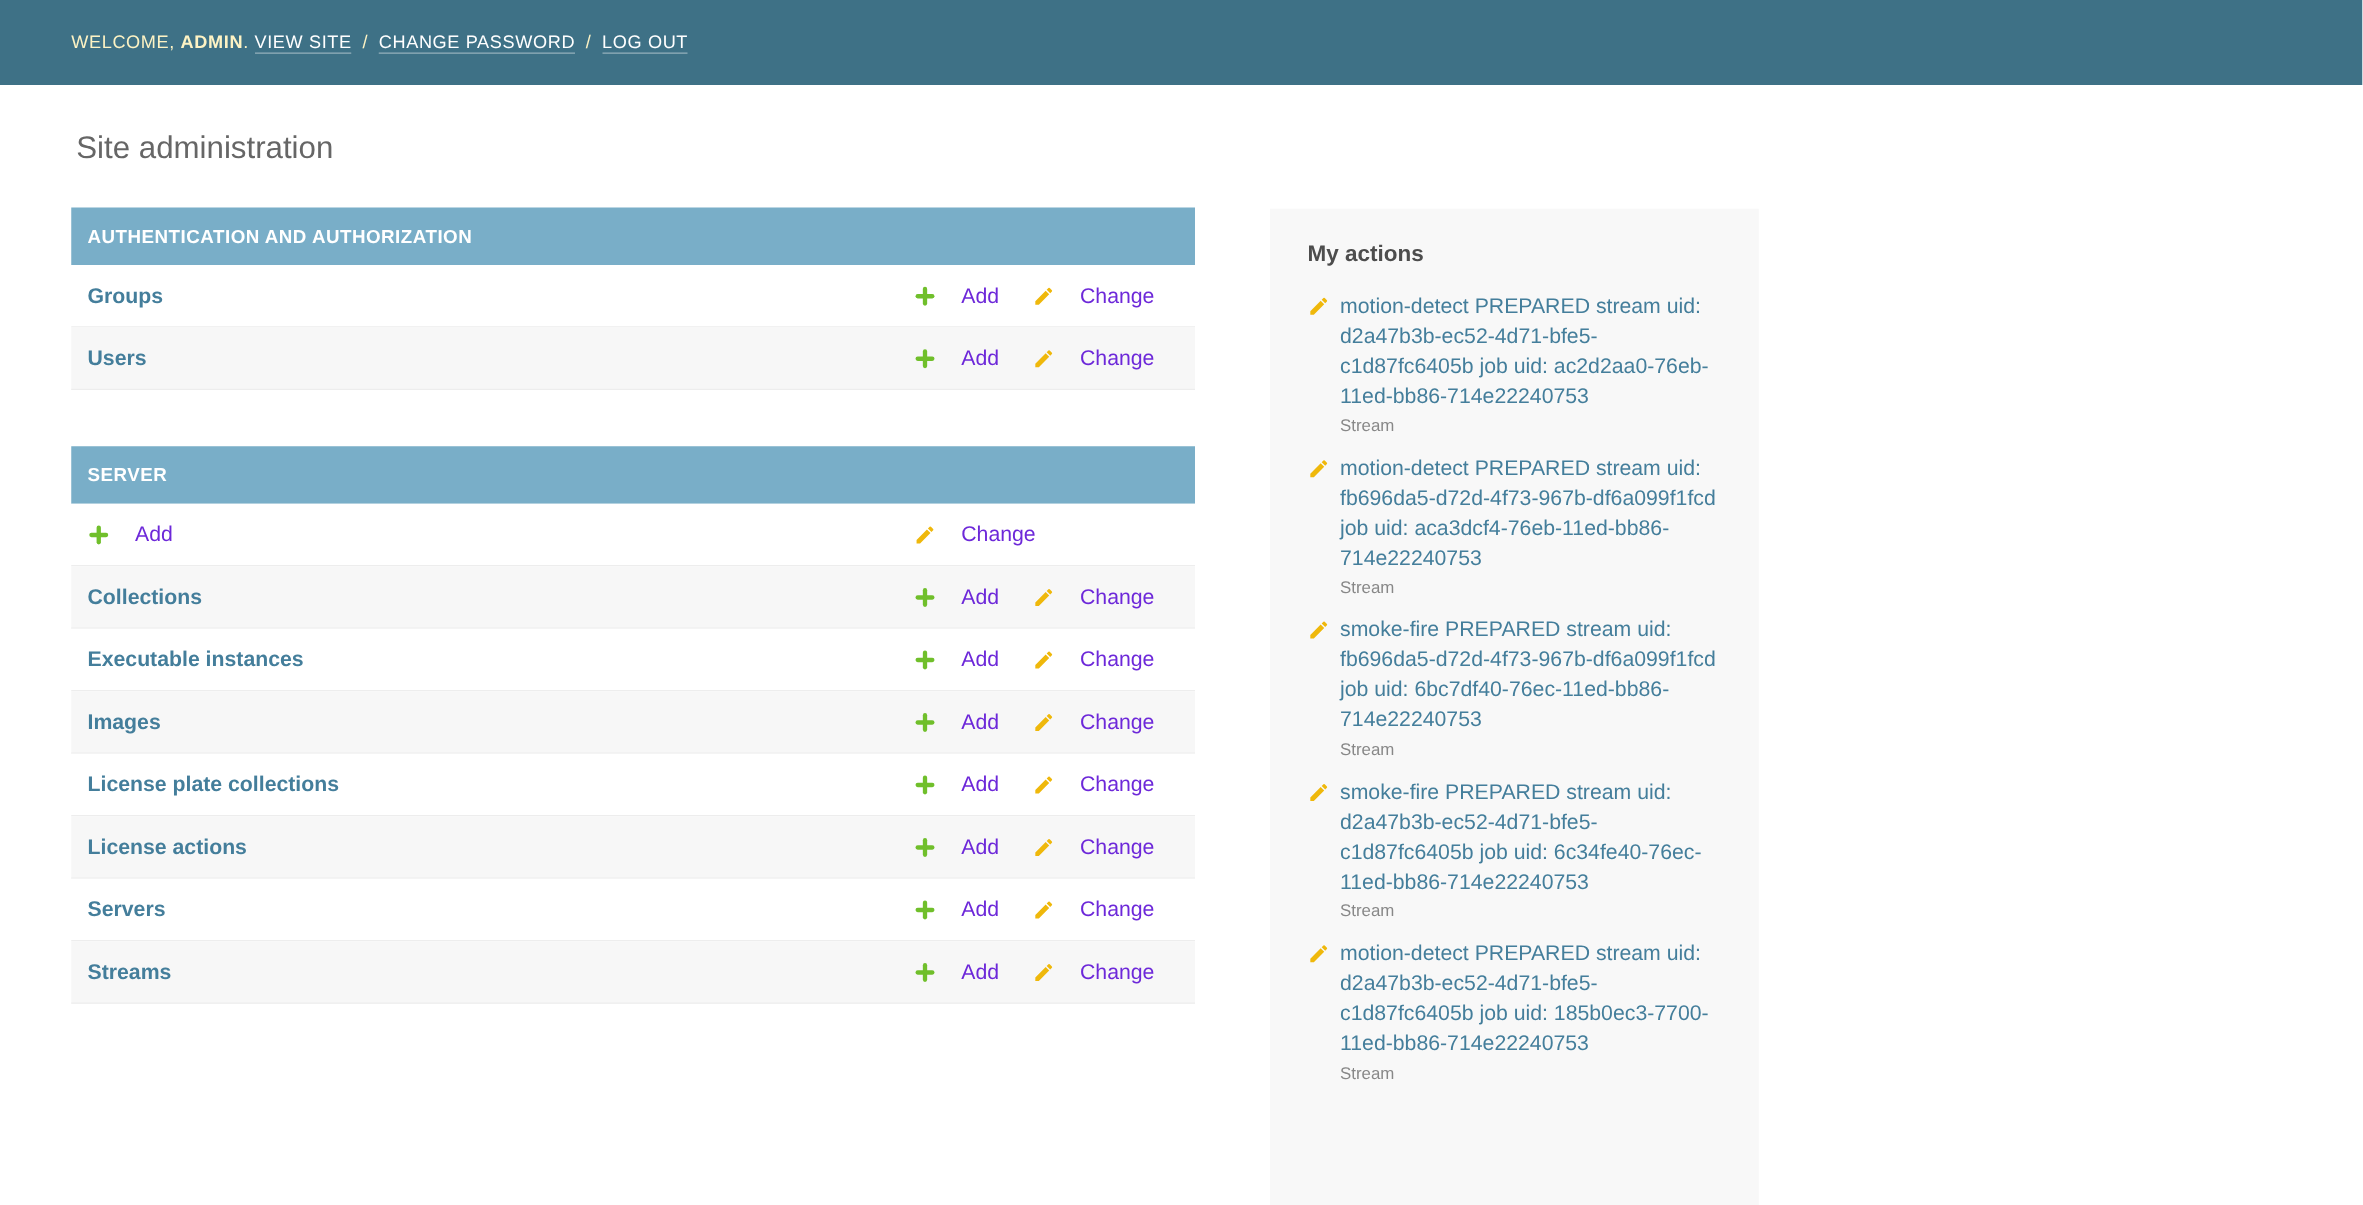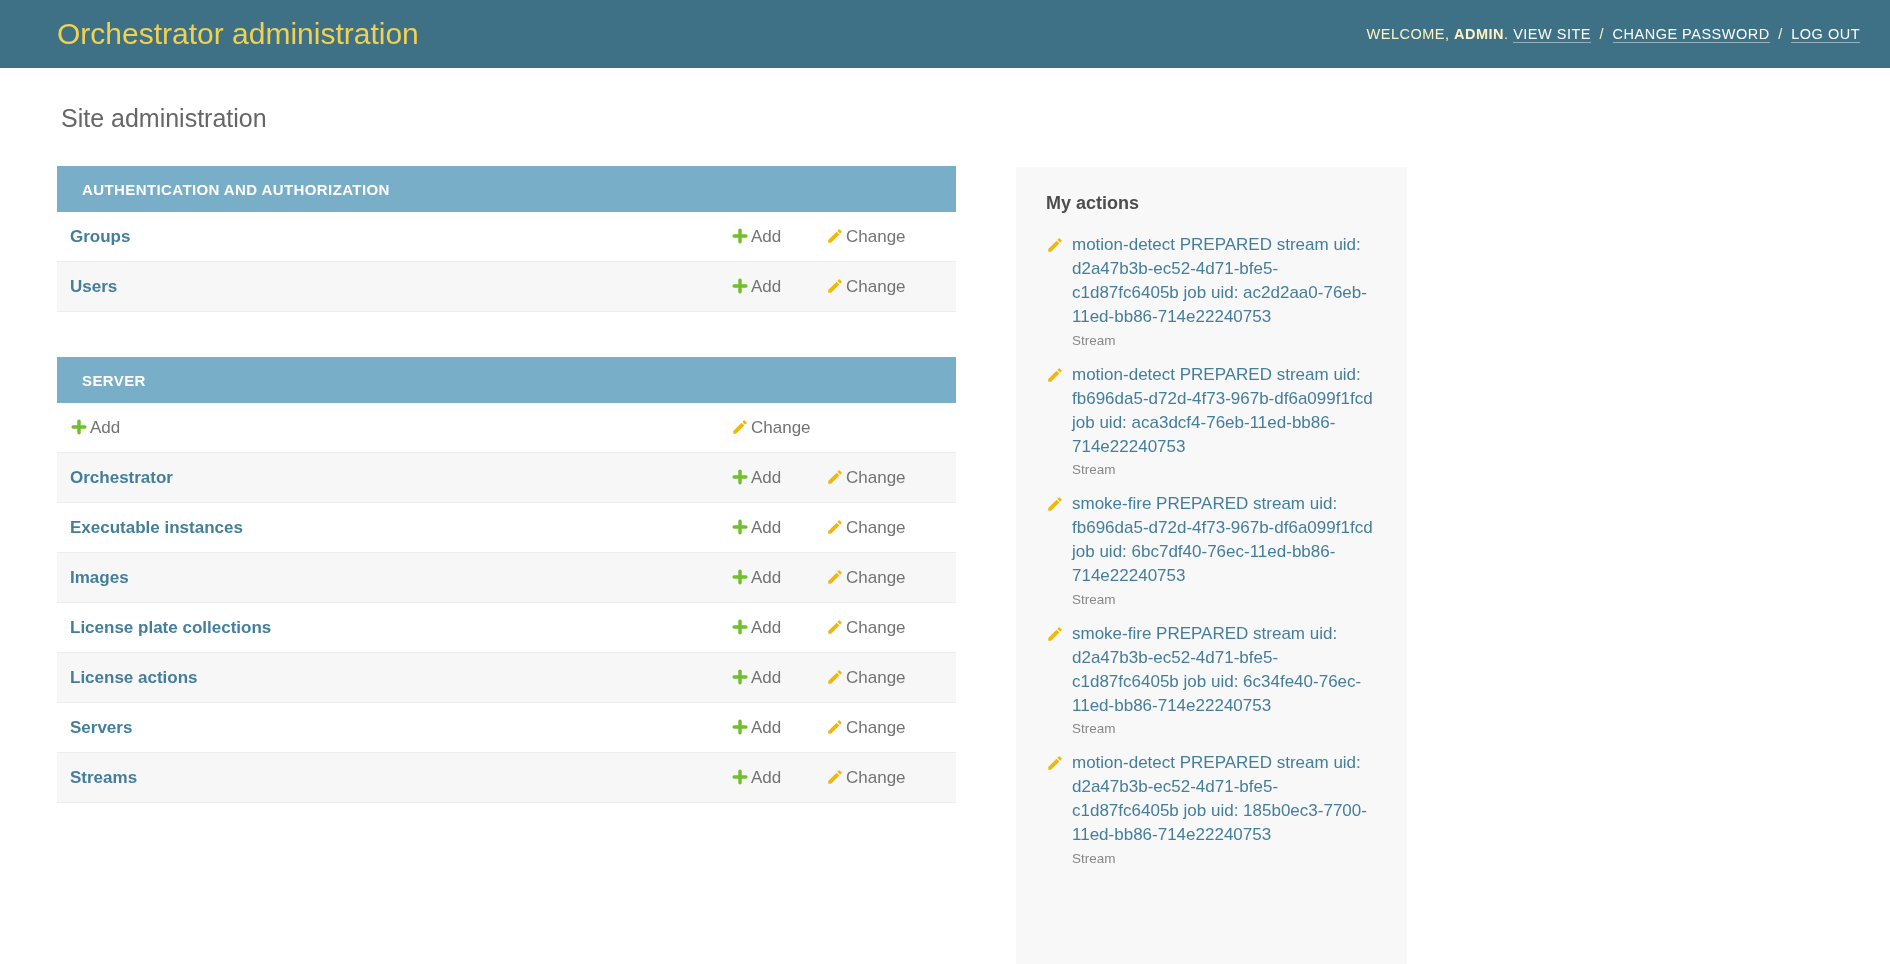--- a/index.html
+++ b/index.html
@@ -17,48 +17,47 @@
   #user-tools .sep { color:#fdf3c4; padding:0 4px; }
 
   
   #content { display:flex; align-items:flex-start; padding-left:57px; }
   #main { width:899px; flex:0 0 899px; }
   h1#page-title { padding-top:36px; margin:0 4px 33px; font-size:25px; font-weight:400; color:#666; }
 
   
   .module { width:899px; margin-bottom:45px; }
   .module-caption { background:#79aec8; color:#fff; height:46px; display:flex; align-items:center;
-                    padding:0 25px; font-size:15px; font-weight:600; letter-spacing:.4px; }
+                    padding:0 13px; font-size:15px; font-weight:600; letter-spacing:.4px; }
   .model-row { display:grid; grid-template-columns:1fr 95px 118px; align-items:center;
                height:50px; padding:0 12px 0 13px; border-bottom:1px solid #ededed; background:#fff; }
   .model-row.alt { background:#f7f7f7; }
   .model-name { color:#447e9b; font-weight:bold; font-size:17px; text-decoration:none; }
-  .action-link { color:#737373; font-size:17px; text-decoration:none;
-                 display:inline-flex; gap:2px; }
+  .action-link { color:#6d28d9; font-size:17px; text-decoration:none;
+                 display:inline-flex; align-items:center; gap:20px; }
   .action-link svg { flex:0 0 auto; }
 
   
   #sidebar { width:391px; flex:0 0 391px; margin-left:60px; margin-top:99px;
              background:#f8f8f8; padding:0 28px 60px 30px; min-height:900px; }
   #recent-actions-title { font-size:25px; font-weight:400; color:#4a4a4a;
                           margin:0 -28px 0 -30px; padding:27px 30px 25px;
                           border-bottom:1px solid #e2e2e2; }
   #my-actions-subtitle { font-size:18px; font-weight:bold; color:#4d4d4d; margin:26px 0 0; }
   #action-list { list-style:none; margin-top:19px; }
   #action-list li { display:flex; gap:8px; margin-bottom:15px; }
   .item-icon { flex:0 0 18px; padding-top:3px; }
   .item-body { flex:1 1 auto; min-width:0; }
   .item-link { display:block; color:#447e9b; font-size:17px; line-height:1.42; text-decoration:none; }
   .item-type { display:block; color:#888; font-size:13.5px; margin-top:3px; }
 </style>
 </head>
 <body>
 
 <header id="header">
-  <a id="branding" href="#">Orchestrator administration</a>
   <div id="user-tools">
     <span>WELCOME,</span>
     <strong>ADMIN</strong><span>.</span>
     <a href="#">VIEW SITE</a>
     <span class="sep">/</span>
     <a href="#">CHANGE PASSWORD</a>
     <span class="sep">/</span>
     <a href="#">LOG OUT</a>
   </div>
 </header>
@@ -131,21 +130,21 @@
             <a href="#" class="action-link">
               <span style="display: inline-flex;">
                 <svg viewBox="0 0 24 24" width="18" height="18">
                   <path fill="#efb80b" d="M3 17.25V21h3.75L17.81 9.94l-3.75-3.75L3 17.25zM20.71 7.04c.39-.39.39-1.02 0-1.41l-2.34-2.34a.996.996 0 0 0-1.41 0l-1.83 1.83 3.75 3.75 1.83-1.83z"></path>
                 </svg>
               </span>
               <span>Change</span>
             </a>
           </div>
           <div class="model-row alt">
-            <a href="#" class="model-name">Orchestrator</a>
+            <a href="#" class="model-name">Collections</a>
             <a href="#" class="action-link">
               <span style="display: inline-flex;">
                 <svg viewBox="0 0 24 24" width="18" height="18">
                   <g stroke="#70bf2b" stroke-width="4.6" stroke-linecap="round">
                     <line x1="12" y1="4.2" x2="12" y2="19.8"></line>
                     <line x1="4.2" y1="12" x2="19.8" y2="12"></line>
                   </g>
                 </svg>
               </span>
               <span>Add</span>

